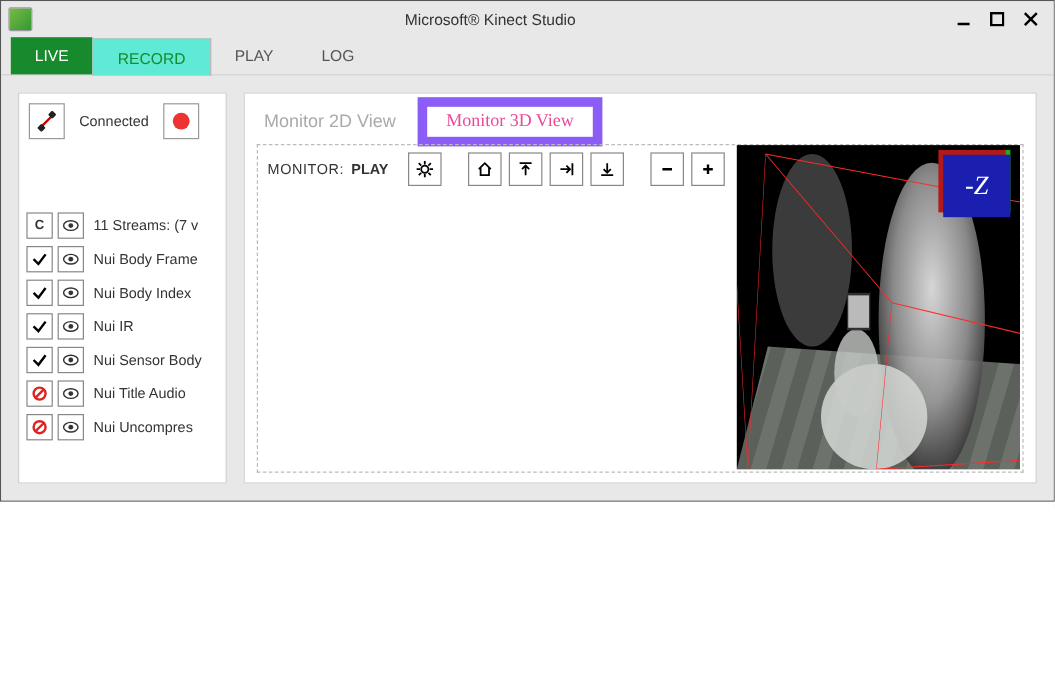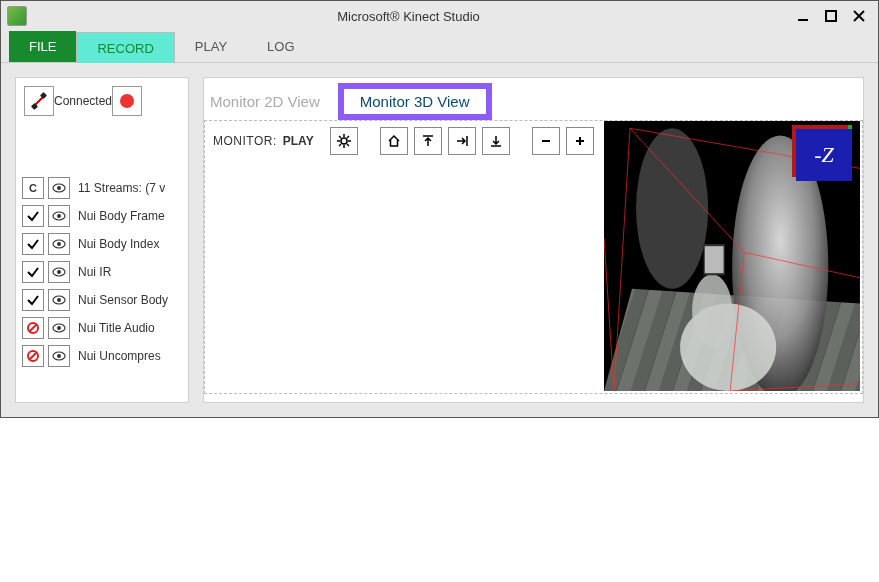--- a/index.html
+++ b/index.html
@@ -13,36 +13,36 @@
 .titlebar .win-btn svg { width: 12px; height: 12px; }
 
 .menubar { height: 32px; display: flex; align-items: stretch; background: #e8e8e8; padding-left: 8px; border-bottom: 1px solid #ccc;}
 .menu-item { padding: 0 20px; display: flex; align-items: center; font-size: 13px; color: #555; cursor: pointer; }
 .menu-item.file { background: #168a2c; color: #fff; font-weight: 400; }
 .menu-item.active { background: #5eead4; color: #168a2c; border-top: 1px solid #bbb; border-left: 1px solid #bbb; border-right: 1px solid #bbb; position: relative; bottom: -1px; }
 
 .content { flex: 1; display: flex; background: #e8e8e8; padding: 14px; gap: 14px; }
 
 .left-panel { width: 174px; background: #fff; border: 1px solid #d0d0d0; display: flex; flex-direction: column; overflow: hidden; }
-.conn-row { display: flex; align-items: center; padding: 8px; gap: 0; }
+.conn-row { display: flex; align-items: center; padding: 8px; gap: 12px; }
 .conn-icon-box { width: 30px; height: 30px; border: 1px solid #999; display: flex; align-items: center; justify-content: center; background: #fff; }
 .conn-label { font-size: 12px; color: #333; }
 .rec-btn { width: 30px; height: 30px; border: 1px solid #999; display: flex; align-items: center; justify-content: center; background: #fff; }
 .rec-dot { width: 14px; height: 14px; border-radius: 50%; background: #e33; }
 
 .stream-list { margin-top: 50px; padding: 0 6px; font-size: 12px; color: #333; }
 .stream-row { display: flex; align-items: center; height: 28px; gap: 4px; }
 .sq-btn { width: 22px; height: 22px; border: 1px solid #888; background: #fff; display: flex; align-items: center; justify-content: center; flex-shrink: 0; font-size: 11px; font-weight: bold; cursor: pointer; }
 .sq-btn svg { width: 14px; height: 14px; }
 .stream-label { flex: 1; white-space: nowrap; overflow: hidden; padding-left: 4px; }
 
-.main-panel { flex: 1; background: #fff; border: 1px solid #d0d0d0; display: flex; flex-direction: column; padding: 8px 0; }
+.main-panel { flex: 1; background: #fff; border: 1px solid #d0d0d0; display: flex; flex-direction: column; padding: 8px 10px; }
 .view-tabs { height: 34px; display: flex; align-items: center; gap: 18px; padding: 0 6px 4px 6px; }
 .view-tab-inactive { font-size: 15px; color: #aaa; cursor: pointer; }
-.view-tab-active { font-size: 15px; color: #0c4a6e; border: 6px solid #8b5cf6; padding: 4px 16px; cursor: pointer; }
+.view-tab-active { font-size: 15px; color: #ec4899; border: 8px solid #8b5cf6; padding: 4px 16px; cursor: pointer; font-family: Liberation Serif, serif; }
 
 .monitor-area { flex: 1; border: 1px dashed #bbb; display: flex; flex-direction: row; }
 .toolbar { height: 40px; display: flex; align-items: center; gap: 6px; padding: 0 8px; font-size: 12px; color: #333; }
 .toolbar-label { font-size: 12px; letter-spacing: 0.5px; }
 .toolbar-value { font-weight: bold; margin-right: 10px; }
 .tb-btn { width: 28px; height: 28px; border: 1px solid #888; background: #fff; display: flex; align-items: center; justify-content: center; cursor: pointer; }
 .tb-btn svg { width: 14px; height: 14px; }
 .tb-gap { width: 10px; }
 
 .viewport { flex: 1; background: #000; position: relative; overflow: hidden; margin: 0 2px 2px 2px;}
@@ -71,21 +71,21 @@
       <div class="win-btn">
         <svg viewBox="0 0 12 12">
             <line x1="1" y1="1" x2="11" y2="11" stroke="#000" stroke-width="2"></line>
             <line x1="11" y1="1" x2="1" y2="11" stroke="#000" stroke-width="2"></line>
           </svg>
       </div>
     </div>
   </div>
 
   <div class="menubar">
-    <div class="menu-item file">FILE</div>
+    <div class="menu-item file">LIVE</div>
     <div class="menu-item active">RECORD</div>
     <div class="menu-item">PLAY</div>
     <div class="menu-item">LOG</div>
   </div>
 
   <div class="content">
 
     <div class="left-panel">
       <div class="conn-row">
         <div class="conn-icon-box">

